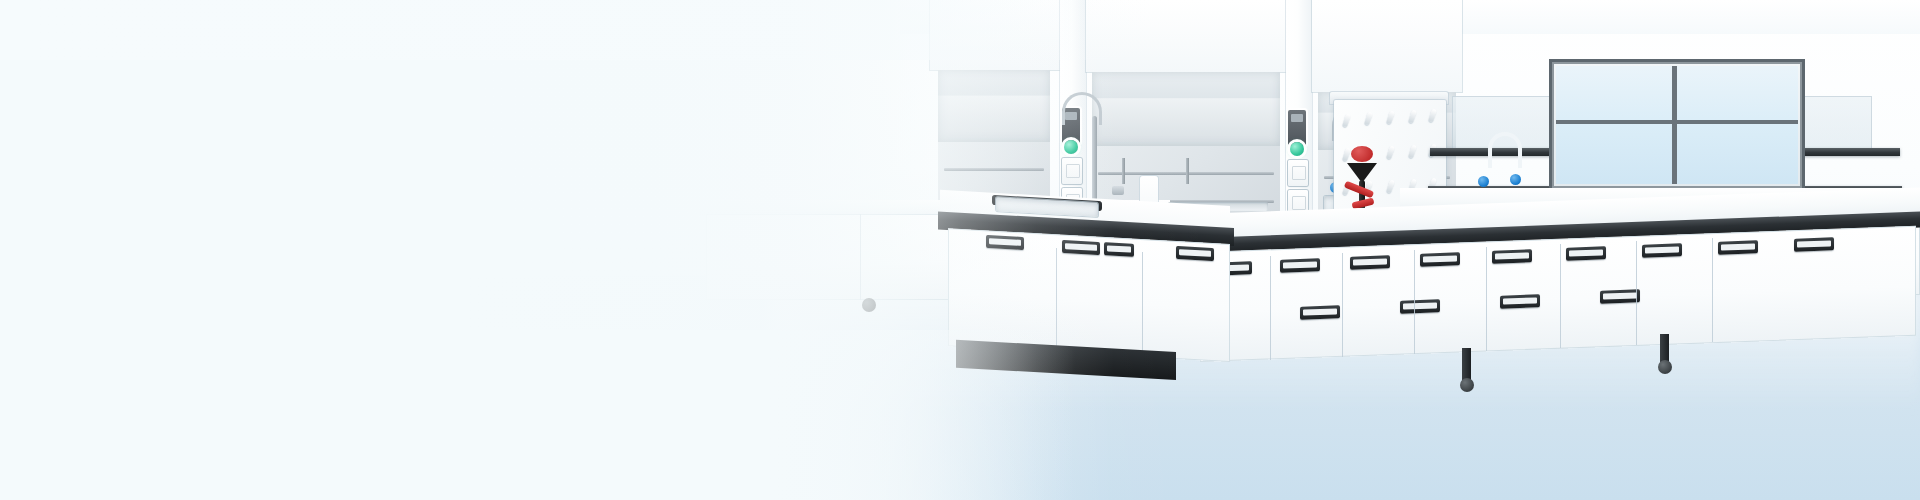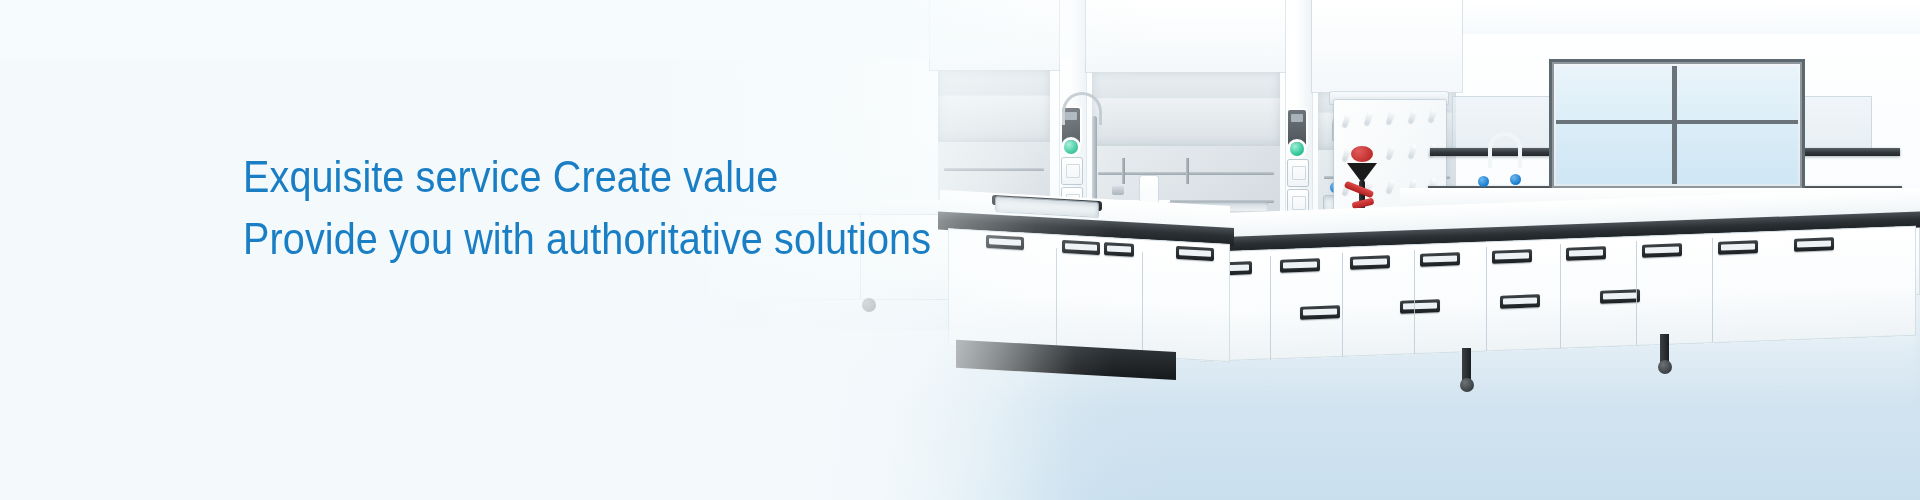--- a/index.html
+++ b/index.html
@@ -491,18 +491,14 @@
     <div class="handle" style="left:1104px;top:243px;width:30px;transform:skewY(3.2deg);"></div>
     <div class="handle" style="left:1176px;top:247px;width:38px;transform:skewY(3.2deg);"></div>
     <div class="plinth" style="left:956px;top:352px;width:220px;height:28px;transform:skewY(3.2deg);transform-origin:right top;"></div>
 
   </div>
 
   <div class="scrim"></div>
   <div class="scrim-bottom"></div>
   <div class="scrim-top"></div>
 
-  <div id="copy">
-    <p class="headline">Exquisite service Create value</p>
-    <p class="headline">Provide you with authoritative solutions</p>
-  </div>
 
 </div>
 
 </body></html>

